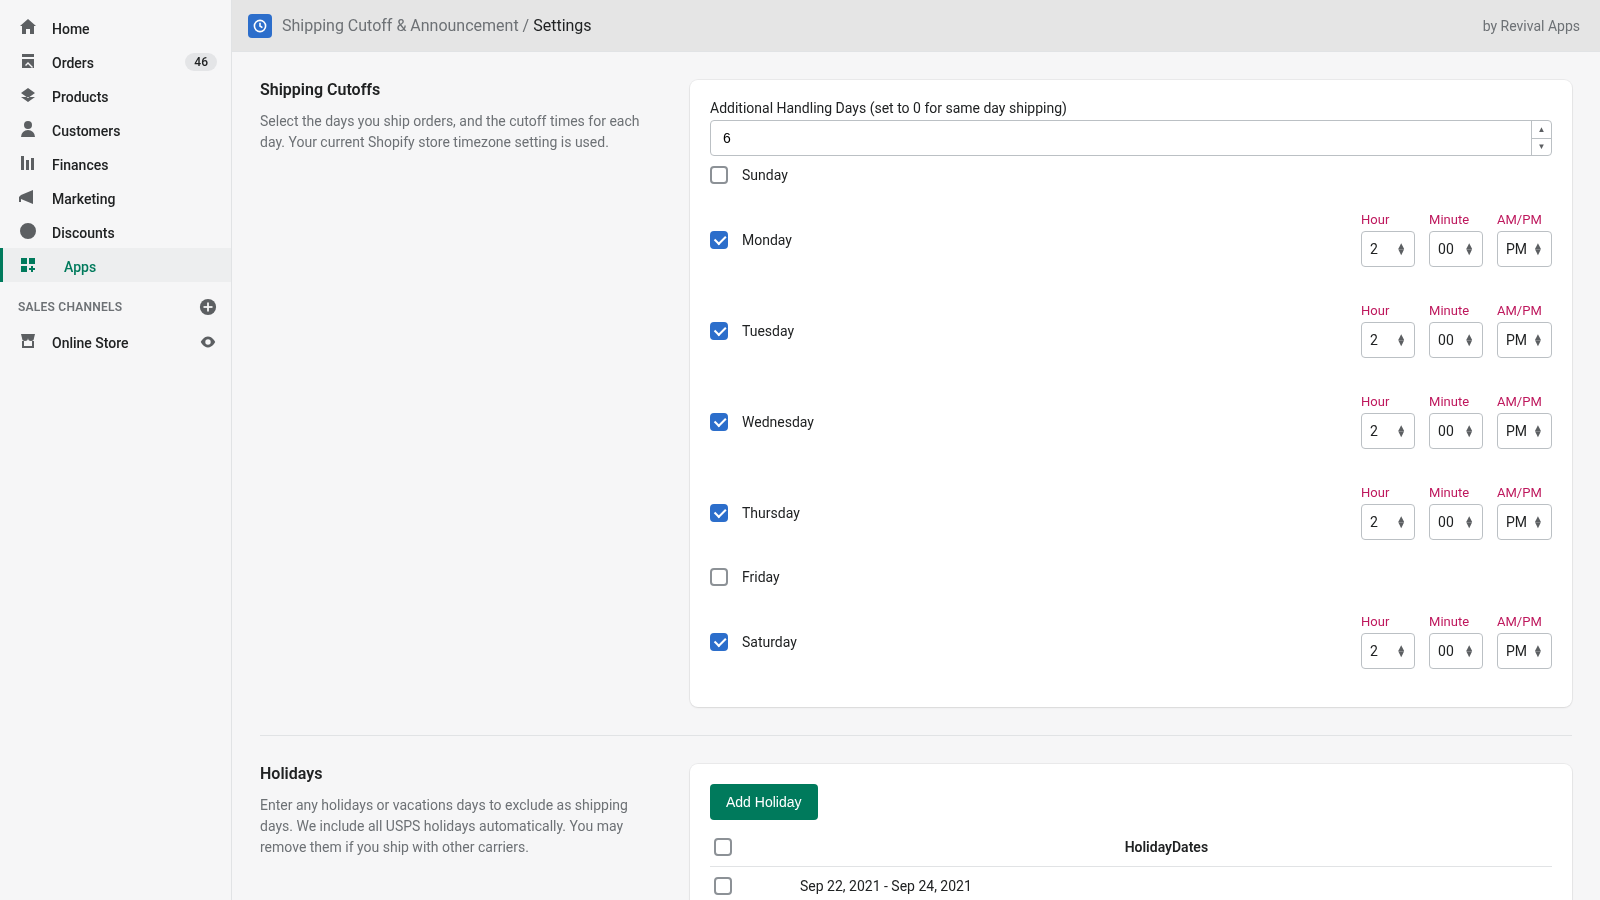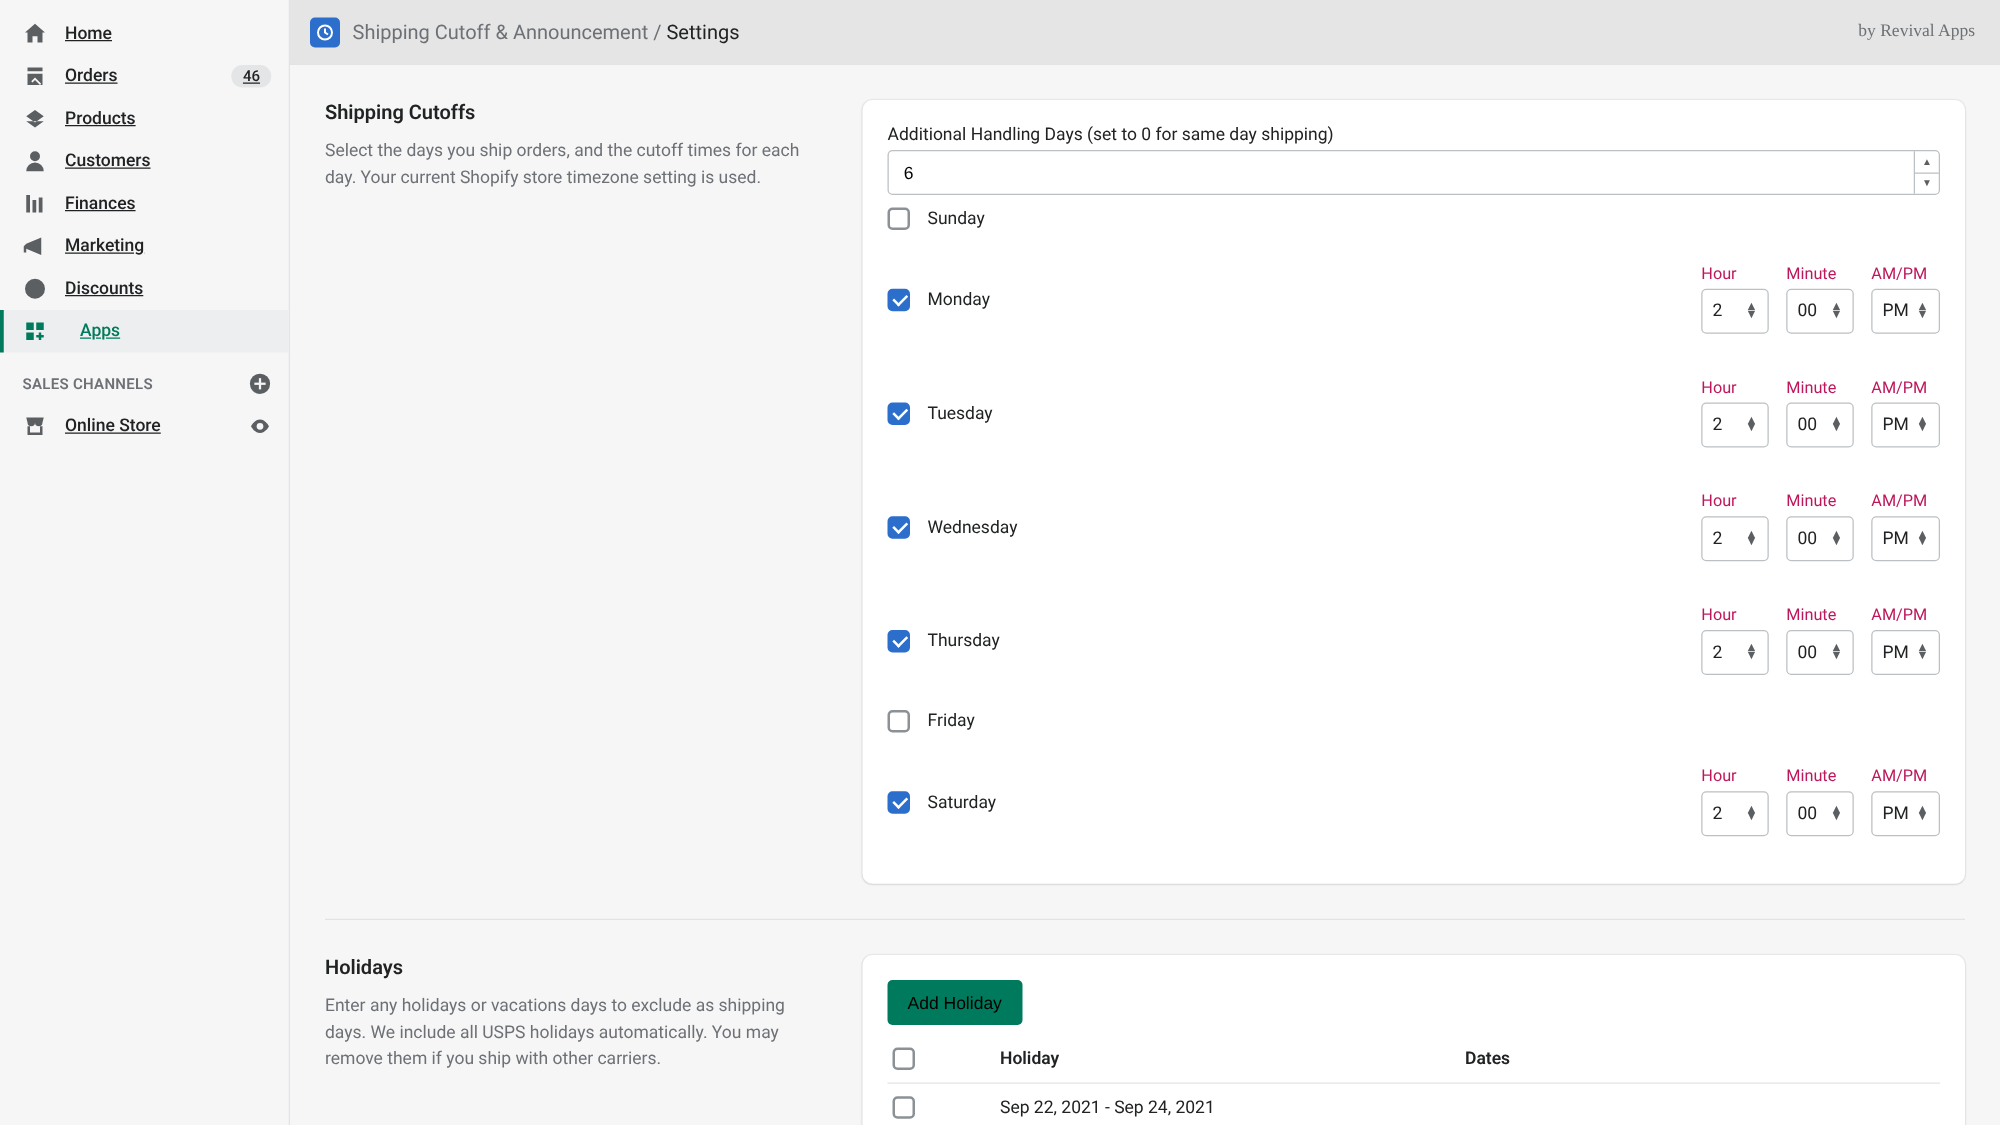--- a/index.html
+++ b/index.html
@@ -15,27 +15,26 @@
 }
 .sidebar {
   width: 232px;
   background: #f6f6f7;
   border-right: 1px solid #e1e3e5;
   padding-top: 10px;
   flex-shrink: 0;
 }
 .nav-item {
   display: flex;
-  align-items: center;
+  align-items: flex-end;
   padding: 7px 14px 7px 18px;
   cursor: pointer;
   color: #202223;
   font-weight: 500;
   position: relative;
-  text-decoration: underline;
 }
 .nav-item.active {
   background: #edeeef;
   color: #007a5c;
   gap: 12px;
 }
 .nav-item.active::before {
   content: "";
   position: absolute;
   left: 0; top: 0; bottom: 0;
@@ -81,21 +80,21 @@
 .app-icon {
   width: 24px; height: 24px;
   background: #2c6ecb;
   border-radius: 4px;
   margin-right: 10px;
   display:flex;align-items:center;justify-content:center;
 }
 .app-icon svg{fill:#fff;width:16px;height:16px;}
 .breadcrumb { font-size: 16px; color: #6d7175; }
 .breadcrumb .current { color: #202223; }
-.by-line { margin-left: auto; color:#6d7175; font-size: 14px; font-family: Liberation Serif, serif;}
+.by-line { margin-left: auto; color:#6d7175; font-size: 14px;}
 .content {
   flex:1;
   overflow-y:auto;
   padding: 28px;
 }
 .section {
   display:flex;
   gap: 40px;
   padding-bottom: 28px;
 }
@@ -178,36 +177,36 @@
   font-size:14px;
   min-width:54px;
   justify-content:space-between;
   gap:6px;
   cursor:pointer;
   background:#fff;
 }
 .sel .caret{font-size:10px;color:#5c5f62;display:flex;flex-direction:column;line-height:6px;}
 .btn-primary{
   background:#007a5c;
-  color:#000000;
+  color:#ffffff;
   border:none;
   border-radius:4px;
   padding:10px 16px;
   font-size:14px;
   font-weight:500;
   cursor:pointer;
 }
 .holiday-head, .holiday-row{
   display:flex;
   align-items:center;
   padding:10px 0;
 }
 .holiday-head{ border-bottom:1px solid #e1e3e5; font-weight:600; margin-top:8px;}
 .hcol-check{width:90px; display:flex; padding-left:4px;}
-.hcol-name{flex:1;}
+.hcol-name{flex:1;text-align:right;}
 .hcol-date{width:380px;}
 </style>
 </head>
 <body>
 
 <div class="sidebar">
   <div id="nav-list">
       <div class="nav-item">
         <span class="icon">
           <svg viewBox="0 0 20 20">

